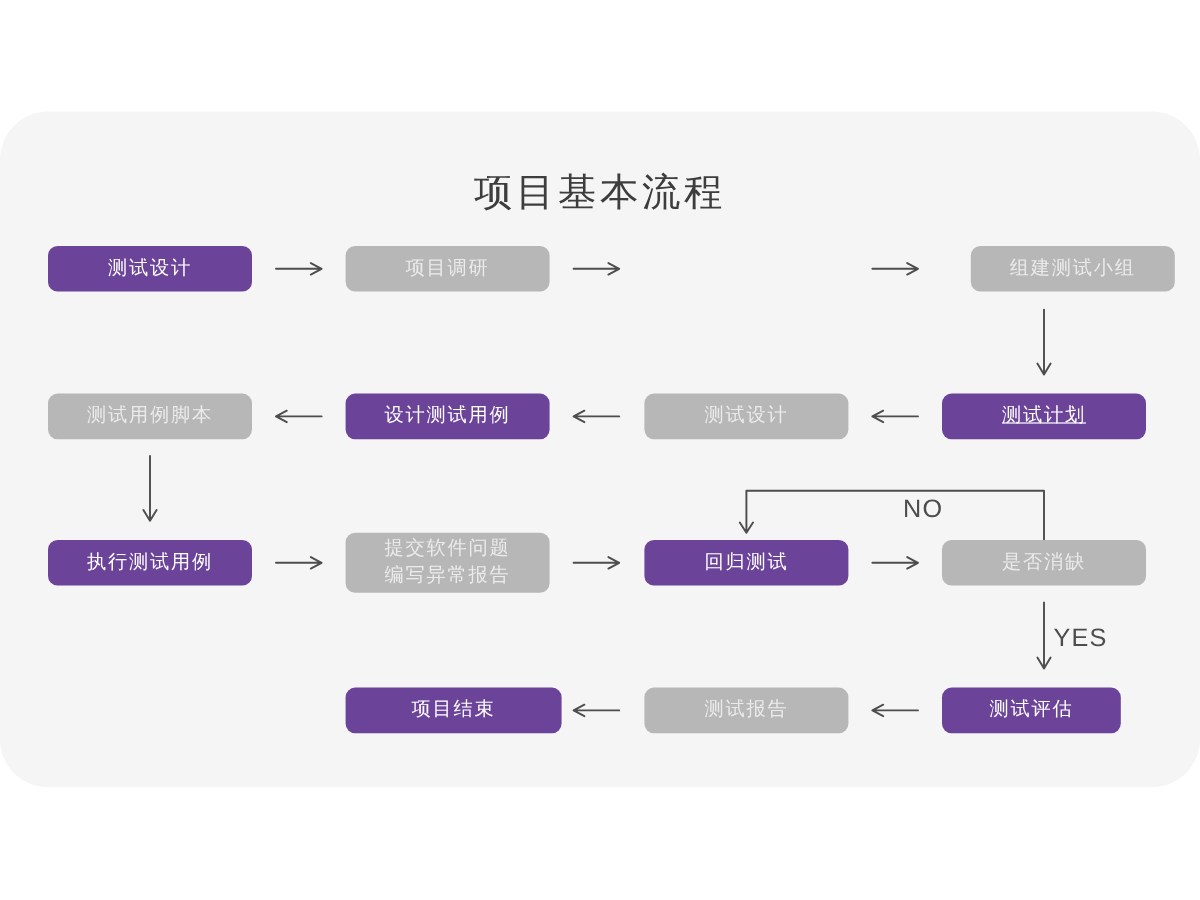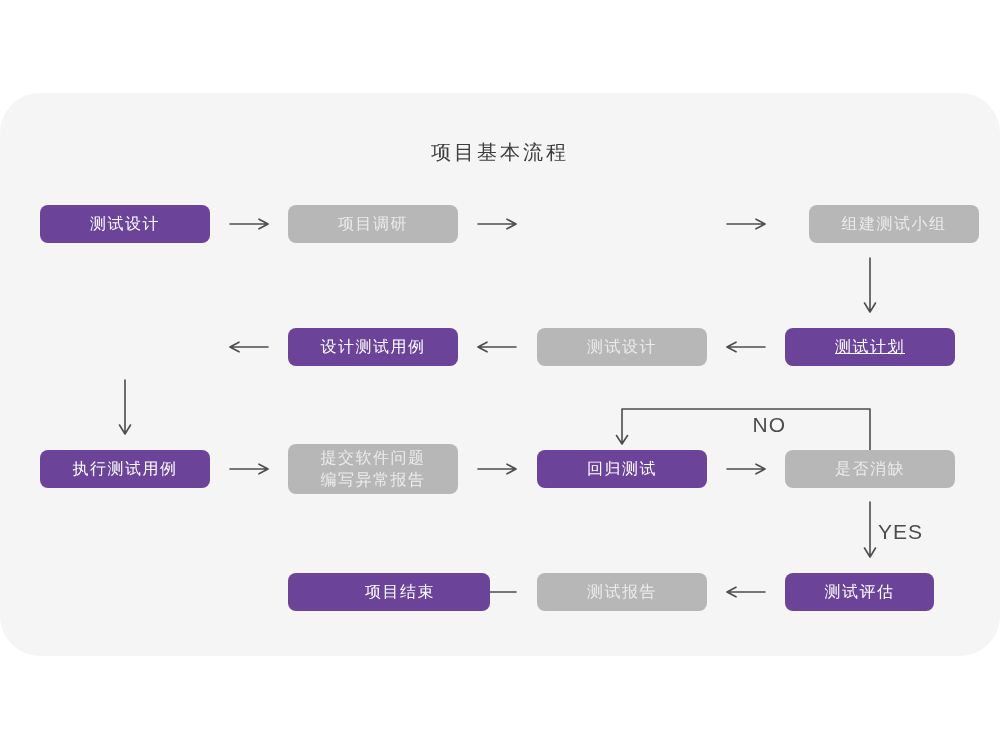--- a/index.html
+++ b/index.html
@@ -23,21 +23,21 @@
     background: var(--color-card_bg, #f5f5f6);
     border-radius: 40px;
   }
   .title {
     position: absolute;
     left: 0;
     top: 139px;
     width: 1000px;
     margin: 0;
     text-align: center;
-    font-size: 20px;
+    font-size: 32px;
     font-weight: 500;
     letter-spacing: 3px;
     color: var(--color-title_text, #3d3d3d);
   }
   .node {
     position: absolute;
     display: flex;
     align-items: center;
     justify-content: center;
     text-align: center;
@@ -47,20 +47,21 @@
     line-height: 22px;
     white-space: pre-line;
   }
   .node.purple {
     background: var(--color-node_purple, #6b4399);
     color: var(--color-node_text_purple, #ffffff);
   }
   .node.gray {
     background: var(--color-node_gray, #b7b7b7);
     color: var(--color-node_text_gray, #ebebeb);
+    font-family: Liberation Mono, monospace;
   }
   svg.arrows {
     position: absolute;
     left: 0;
     top: 0;
     width: 1000px;
     height: 750px;
     pointer-events: none;
   }
   svg.arrows path {
@@ -109,29 +110,30 @@
     <path d="M870 502 L870 557 M864.5 548 L870 557 L875.5 548"></path>
 
     <path d="M765 592 L727 592 M736 587.2 L727 592 L736 596.8"></path>
     <path d="M516 592 L478 592 M487 587.2 L478 592 L487 596.8"></path>
   </svg>
 
   <div class="node purple" style="left:40px;  top:205px; width:170px; height:38px;">测试设计</div>
   <div class="node gray" style="left:288px; top:205px; width:170px; height:38px;">项目调研</div>
   <div class="node gray" style="left:785px; top:205px; width:170px; height:38px;margin-left:24px;">组建测试小组</div>
 
+  <div class="node gray" style="left:40px;  top:328px; width:170px; height:38px;">测试用例脚本</div>
   <div class="node purple" style="left:288px; top:328px; width:170px; height:38px;">设计测试用例</div>
   <div class="node gray" style="left:537px; top:328px; width:170px; height:38px;">测试设计</div>
   <div class="node purple" style="left:785px; top:328px; width:170px; height:38px;text-decoration:underline;">测试计划</div>
 
   <div class="node purple" style="left:40px;  top:450px; width:170px; height:38px;">执行测试用例</div>
   <div class="node gray" style="left:288px; top:444px; width:170px; height:50px;">提交软件问题
 编写异常报告</div>
   <div class="node purple" style="left:537px; top:450px; width:170px; height:38px;text-align:right;">回归测试</div>
   <div class="node gray" style="left:785px; top:450px; width:170px; height:38px;">是否消缺</div>
 
-  <div class="node purple" style="left:288px; top:573px; width:180px; height:38px;padding-left:22px;">项目结束</div>
+  <div class="node purple" style="left:288px; top:573px; width:180px; height:38px;">项目结束</div>
   <div class="node gray" style="left:537px; top:573px; width:170px; height:38px;">测试报告</div>
   <div class="node purple" style="left:785px; top:573px; width:149px; height:38px;">测试评估</div>
 
   <div class="edge-label" style="left:706px; top:413px; width:80px; text-align:right;">NO</div>
   <div class="edge-label" style="left:878px; top:520px;">YES</div>
 </div>
 
 </body></html>

